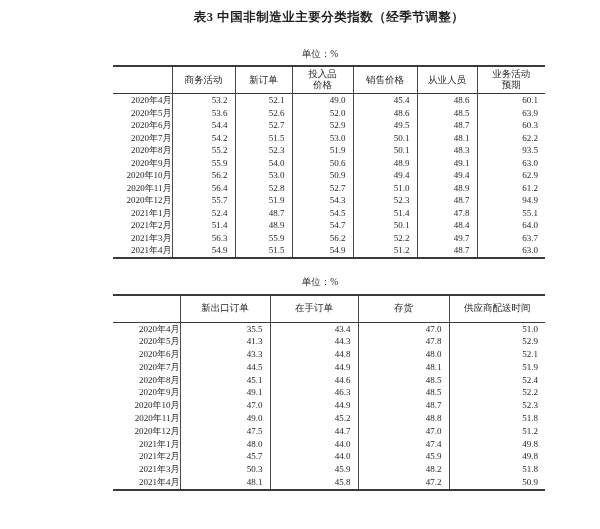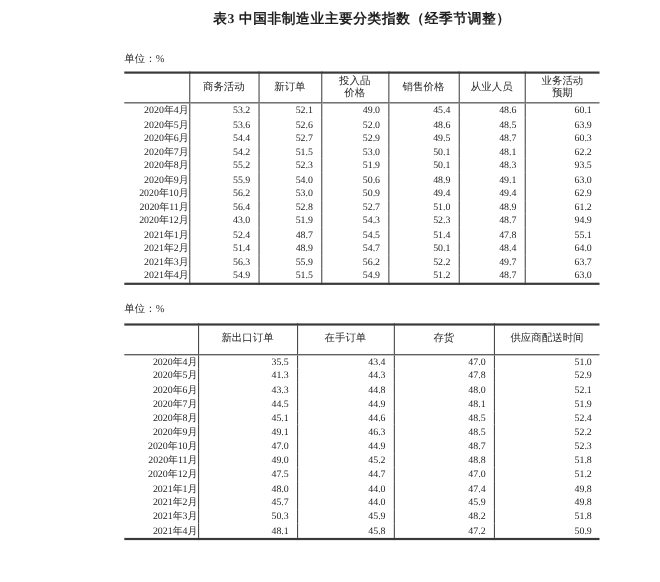--- a/index.html
+++ b/index.html
@@ -22,21 +22,21 @@
     text-align: center;
     font-weight: bold;
     font-size: 12.5px;
     line-height: 16px;
     color: #1f1f1f;
     letter-spacing: 0.5px;
   }
   .t3-title { margin-top: 9px; }
   .t4-title { margin-top: 14px; }
   .unit {
-    text-align: left;
+    text-align: center;
     font-size: 9.5px;
     line-height: 11px;
     padding-right: 18px;
     color: #2a2a2a;
   }
   .u3 { margin-top: 24px; margin-bottom: 5px; }
   .u4 { margin-top: 18px; margin-bottom: 6px; }
   table.tbl {
     border-collapse: collapse;
     table-layout: fixed;
@@ -173,21 +173,21 @@
             <td class="rowlabel">2020年11月</td>
             <td>56.4</td>
             <td>52.8</td>
             <td>52.7</td>
             <td>51.0</td>
             <td>48.9</td>
             <td>61.2</td>
           </tr>
           <tr>
             <td class="rowlabel">2020年12月</td>
-            <td>43.0</td>
+            <td>55.7</td>
             <td>51.9</td>
             <td>54.3</td>
             <td>52.3</td>
             <td>48.7</td>
             <td>94.9</td>
           </tr>
           <tr>
             <td class="rowlabel">2021年1月</td>
             <td>52.4</td>
             <td>48.7</td>

